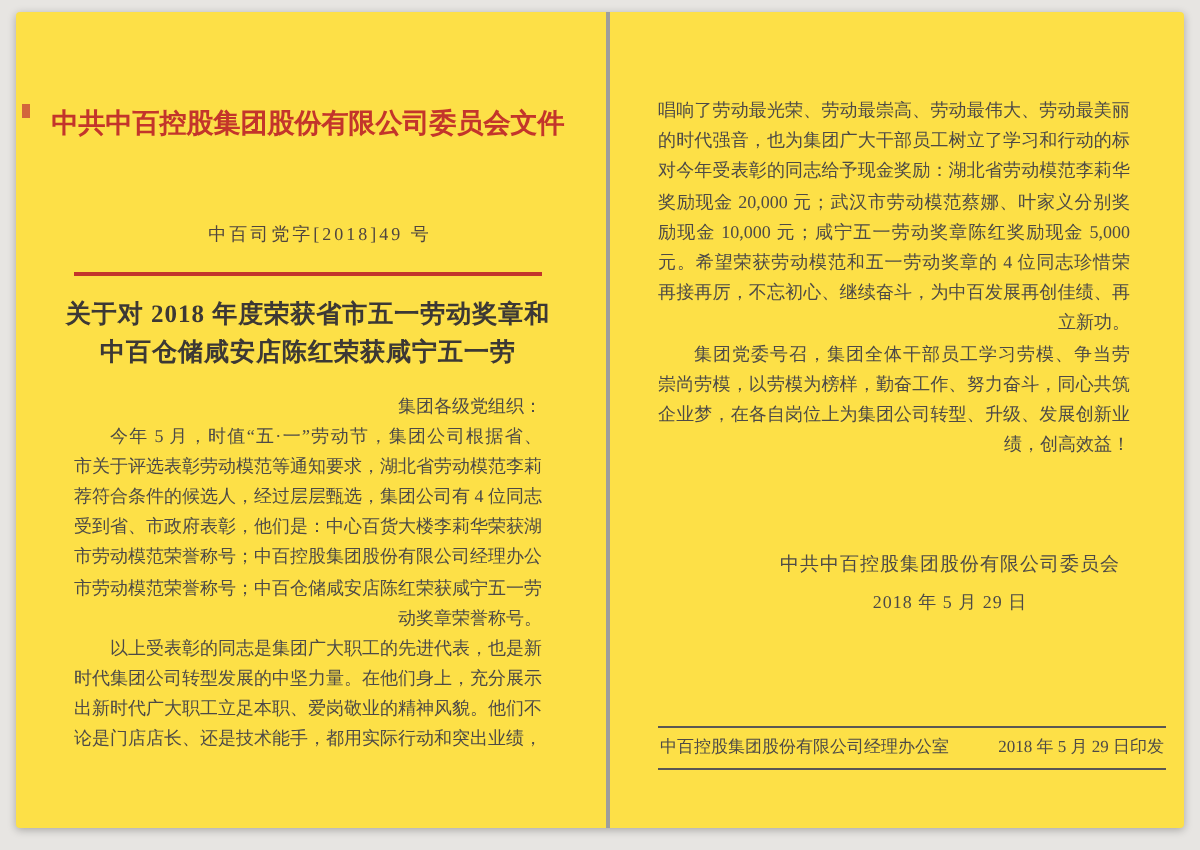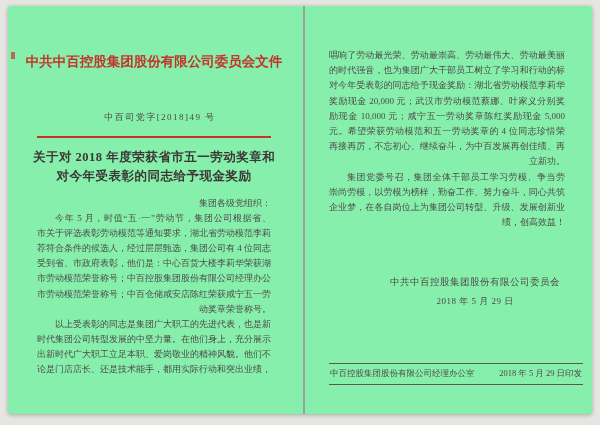--- a/index.html
+++ b/index.html
@@ -8,21 +8,21 @@
     background:#f2f1ef;
     font-family:"Liberation Serif","DejaVu Serif",serif;
     overflow:hidden;
   }
   .canvas{
     position:relative;width:600px;height:425px;
     background:#e7e5e2;
   }
   .spread{
     position:absolute;left:8px;top:6px;width:584px;height:408px;
-    background:#86efac;
+    background:#fde047;
     border-radius:2px;
     box-shadow:0 1px 4px rgba(0,0,0,.28);
   }
   .divider{
     position:absolute;left:295px;top:0;width:2px;height:100%;
     background:#9e9e9c;
   }
   .page{position:absolute;top:0;height:100%;width:292px;}
   .page-left{left:0;}
   .page-right{left:297px;width:288px;}
@@ -89,21 +89,21 @@
 <div class="canvas">
   <div class="spread">
 
     <div class="page page-left">
       <div class="reg-mark"></div>
       <div class="org-header">中共中百控股集团股份有限公司委员会文件</div>
       <div class="doc-number">中百司党字[2018]49 号</div>
       <div class="red-rule"></div>
       <div class="doc-title">
         <div>关于对 2018 年度荣获省市五一劳动奖章和</div>
-        <div>对今年受表彰的同志给予现金奖励</div>
+        <div>中百仓储咸安店陈红荣获咸宁五一劳</div>
       </div>
       <div class="bodytext bt-left">
         <div class="end">集团各级党组织：</div>
         <div class="fill ind">今年 5 月，时值“五·一”劳动节，集团公司根据省、</div>
         <div class="fill">市关于评选表彰劳动模范等通知要求，湖北省劳动模范李莉华</div>
         <div class="fill">荐符合条件的候选人，经过层层甄选，集团公司有 4 位同志</div>
         <div class="fill">受到省、市政府表彰，他们是：中心百货大楼李莉华荣获湖</div>
         <div class="fill">市劳动模范荣誉称号；中百控股集团股份有限公司经理办公室</div>
         <div class="fill">市劳动模范荣誉称号；中百仓储咸安店陈红荣获咸宁五一劳</div>
         <div class="end">动奖章荣誉称号。</div>

